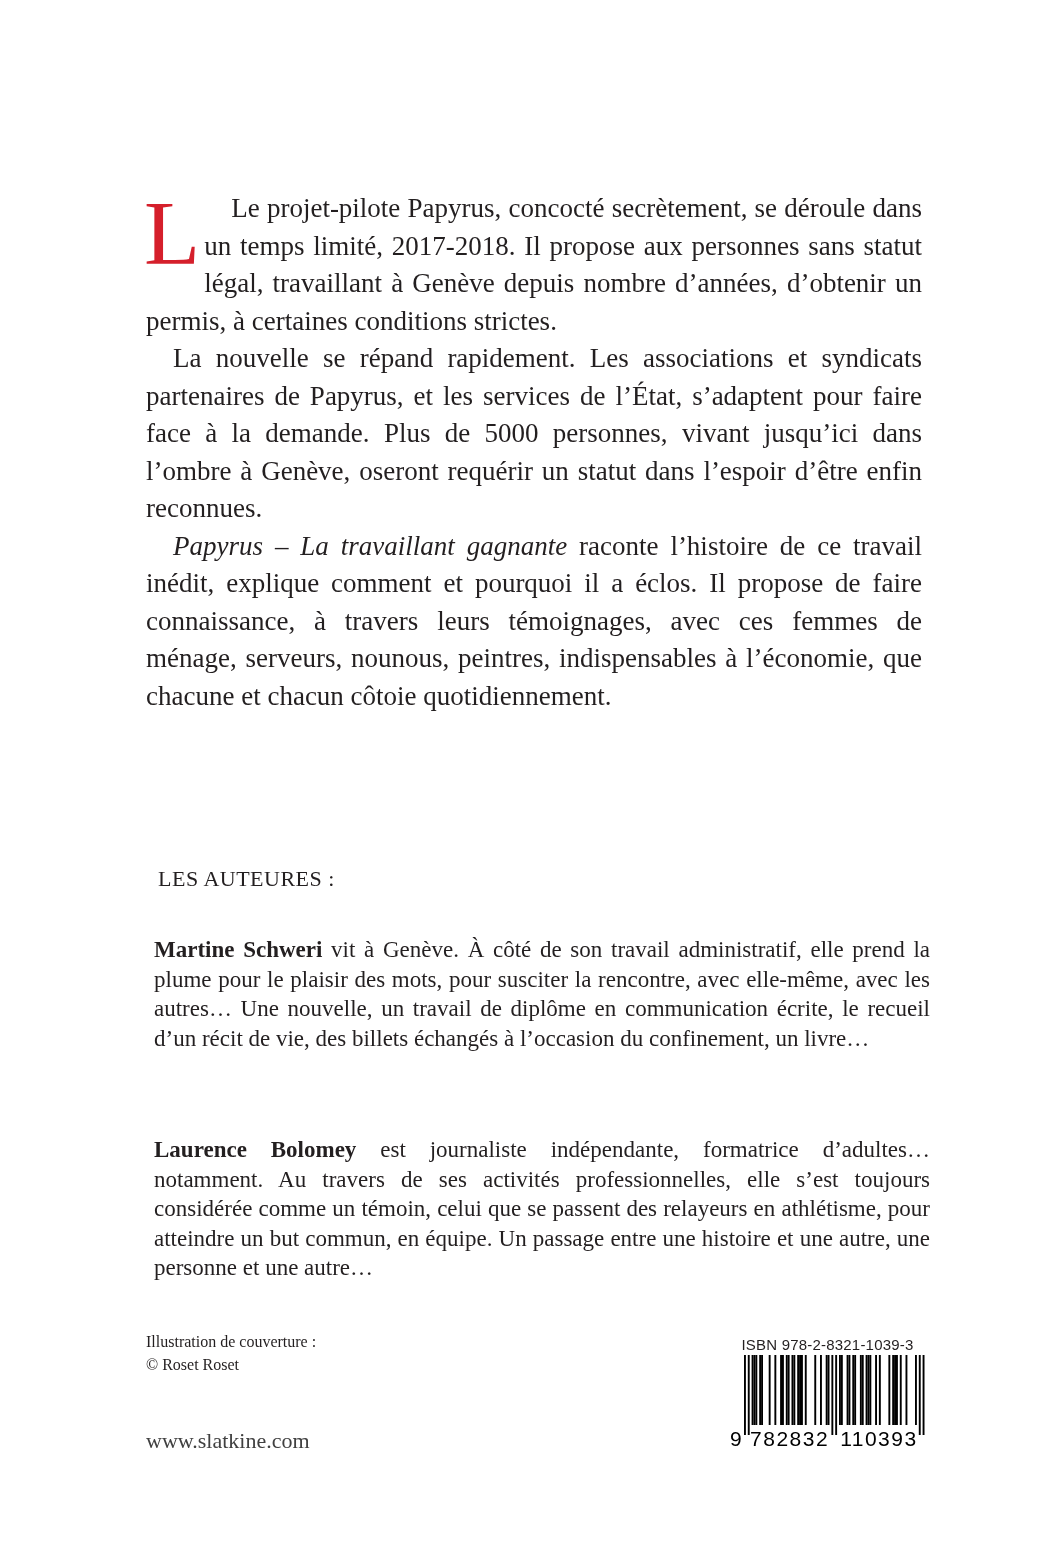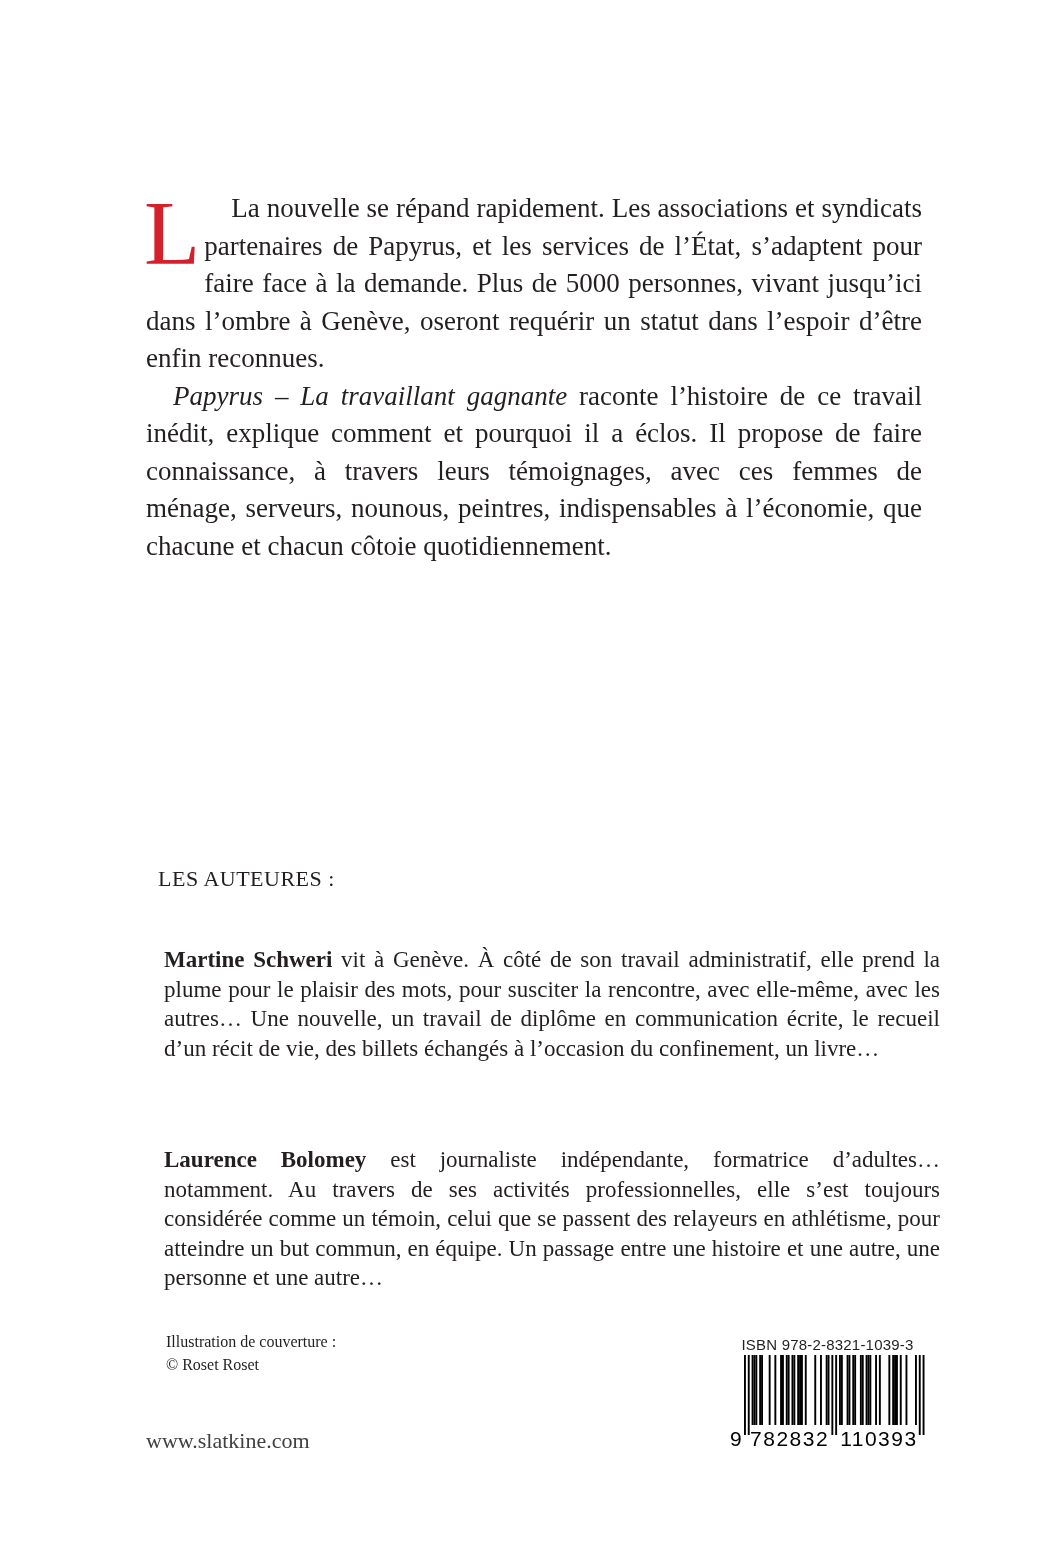--- a/index.html
+++ b/index.html
@@ -5,36 +5,37 @@
   html, body { margin: 0; padding: 0; background: #ffffff; }
   body { width: 1050px; height: 1559px; position: relative; overflow: hidden;
          font-family: "Liberation Serif", "DejaVu Serif", serif; color: #231f20; }
   .page { position: absolute; left: 146px; top: 190px; width: 776px; }
   .intro p { margin: 0; font-size: 27px; line-height: 37.5px; text-align: justify; }
   .intro p.indent { text-indent: 27px; }
   .dropcap { float: left; color: #d51f2b; font-size: 92px; line-height: 70px;
              margin: 4px 4px 0 -2px; padding-top: 4px; }
   .intro p.first { text-indent: 0; }
   .heading { position: absolute; left: 158px; top: 866px; font-size: 22px; letter-spacing: 0.5px; }
-  .bio { position: absolute; left: 146px; width: 776px; font-size: 23px; line-height: 29.5px; text-align: justify; margin: 18px; }
+  .bio { position: absolute; left: 146px; width: 776px; font-size: 23px; line-height: 29.5px; text-align: justify; margin: 8px; }
   .bio1 { top: 927px; }
   .bio2 { top: 1127px; }
   .bio b { font-weight: bold; }
-  .credit { position: absolute; left: 146px; top: 1330px; font-size: 16px; line-height: 23px; margin-left: 20px; }
+  .credit { position: absolute; left: 146px; top: 1330px; font-size: 16px; line-height: 23px; }
   .url { position: absolute; left: 146px; top: 1428px; font-size: 22px; color: #404040; }
   .isbn-block { position: absolute; left: 730px; top: 1336px; width: 195px; }
   .isbn-label { font-family: "Liberation Sans", "DejaVu Sans", sans-serif; font-size: 15px;
                 text-align: center; letter-spacing: 0.2px; white-space: nowrap; }
   .barcode-svg { display: block; margin-top: 2px; }
 </style>
 </head>
 <body>
 
 <div class="page intro">
   <p class="first"><span class="dropcap">L</span></p>
+  <p class="indent">Le projet-pilote Papyrus, concocté secrètement, se déroule dans un temps limité, 2017-2018. Il propose aux personnes sans statut légal, travaillant à Genève depuis nombre d’années, d’obtenir un permis, à certaines conditions strictes.</p>
   <p class="indent">La nouvelle se répand rapidement. Les associations et syndicats partenaires de Papyrus, et les services de l’État, s’adaptent pour faire face à la demande. Plus de 5000 personnes, vivant jusqu’ici dans l’ombre à Genève, oseront requérir un statut dans l’espoir d’être enfin reconnues.</p>
   <p class="indent"><i>Papyrus – La travaillant gagnante</i><span> raconte l’histoire de ce travail inédit, explique comment et pourquoi il a éclos. Il propose de faire connaissance, à travers leurs témoignages, avec ces femmes de ménage, serveurs, nounous, peintres, indispensables à l’économie, que chacune et chacun côtoie quotidiennement.</span></p>
 </div>
 
 <div class="heading">LES AUTEURES :</div>
 
 <p class="bio bio1"><b>Martine Schweri</b><span> vit à Genève. À côté de son travail administratif, elle prend la plume pour le plaisir des mots, pour susciter la rencontre, avec elle-même, avec les autres… Une nouvelle, un travail de diplôme en communication écrite, le recueil d’un récit de vie, des billets échangés à l’occasion du confinement, un livre…</span></p>
 
 <p class="bio bio2"><b>Laurence Bolomey</b><span> est journaliste indépendante, formatrice d’adultes… notamment. Au travers de ses activités professionnelles, elle s’est toujours considérée comme un témoin, celui que se passent des relayeurs en athlétisme, pour atteindre un but commun, en équipe. Un passage entre une histoire et une autre, une personne et une autre…</span></p>
 

